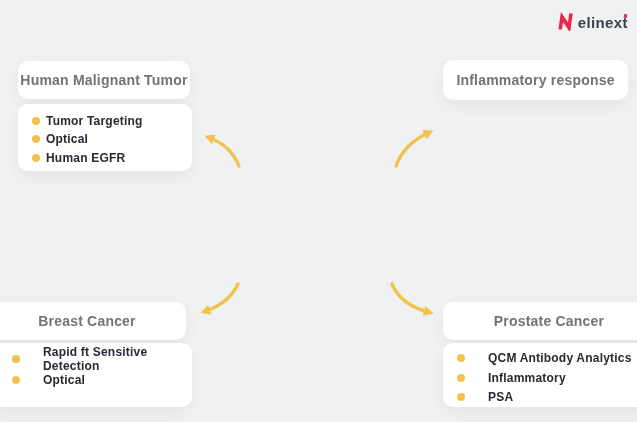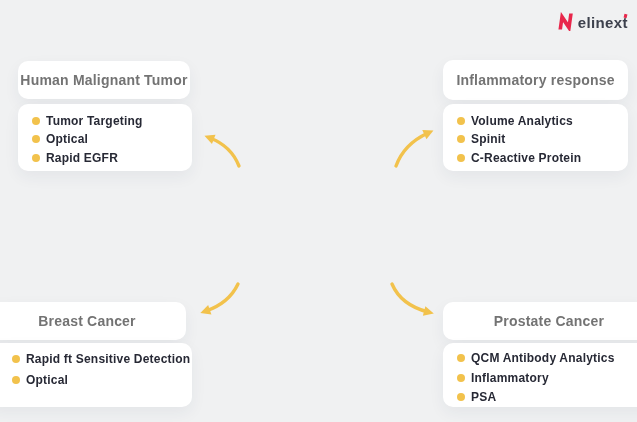--- a/index.html
+++ b/index.html
@@ -25,21 +25,21 @@
   #tl-list   { left:18px; top:104px; width:174px; height:67px; padding:8px 0 0 14px; }
   #tl-list .list-row, #tr-list .list-row { height:18.3px; }
 
   
   #tr-header { left:443px; top:60px; width:185px; height:40px; }
   #tr-list   { left:443px; top:104px; width:185px; height:67px; padding:8px 0 0 14px; }
 
   
   #bl-header { left:-12px; top:302px; width:198px; height:38px; }
   #bl-list   { left:-12px; top:343px; width:204px; height:64px; padding:5px 0 0 24px; }
-  #bl-list .list-row, #br-list .list-row { height:21px; }
+  #bl-list .list-row, #br-list .list-row { height:21px;gap:17px; }
 
   
   #br-header { left:443px; top:302px; width:212px; height:38px; }
   #br-list   { left:443px; top:343px; width:218px; height:64px; padding:5px 0 0 14px; }
 
   .title {
     position:absolute; left:168px; top:182px; width:296px;
     text-align:center; font-family:"DejaVu Sans", sans-serif;
     font-size:24px; line-height:28px; font-weight:bold; color:#1d1f26;
     letter-spacing:0.2px;
@@ -87,39 +87,25 @@
     <div class="list-row">
       <span class="bullet"></span>
       <span>Tumor Targeting</span>
     </div>
     <div class="list-row">
       <span class="bullet"></span>
       <span>Optical</span>
     </div>
     <div class="list-row">
       <span class="bullet"></span>
-      <span>Rapid EGFR</span>
+      <span>Human EGFR</span>
     </div>
   </div>
 
   <div class="card header-card" id="tr-header">Inflammatory response</div>
-  <div class="card list-card" id="tr-list">
-    <div class="list-row">
-      <span class="bullet"></span>
-      <span>Volume Analytics</span>
-    </div>
-    <div class="list-row">
-      <span class="bullet"></span>
-      <span>Spinit</span>
-    </div>
-    <div class="list-row">
-      <span class="bullet"></span>
-      <span>C-Reactive Protein</span>
-    </div>
-  </div>
 
   <div class="card header-card" id="bl-header">Breast Cancer</div>
   <div class="card list-card" id="bl-list">
     <div class="list-row">
       <span class="bullet"></span>
       <span>Rapid ft Sensitive Detection</span>
     </div>
     <div class="list-row">
       <span class="bullet"></span>
       <span>Optical</span>

